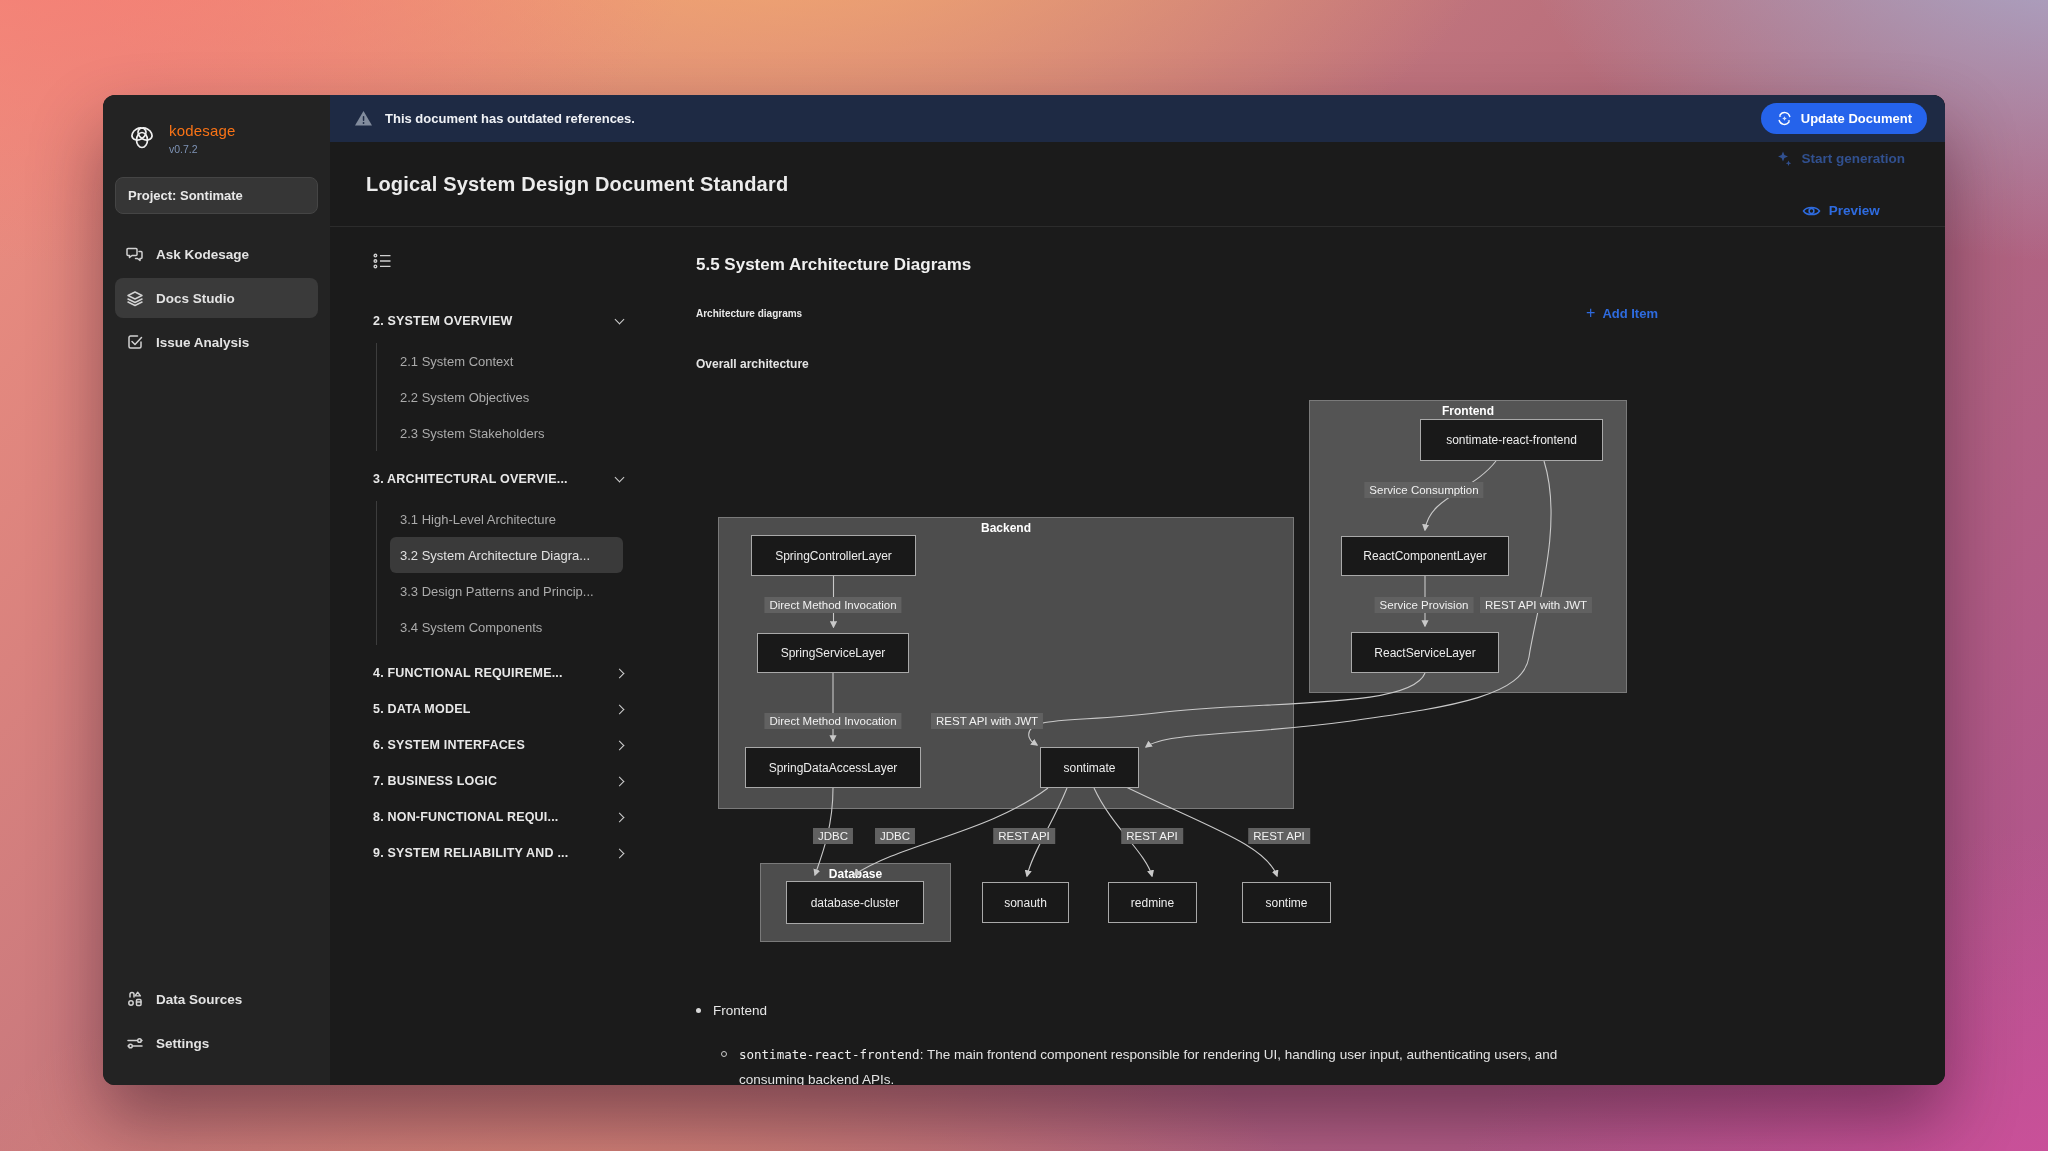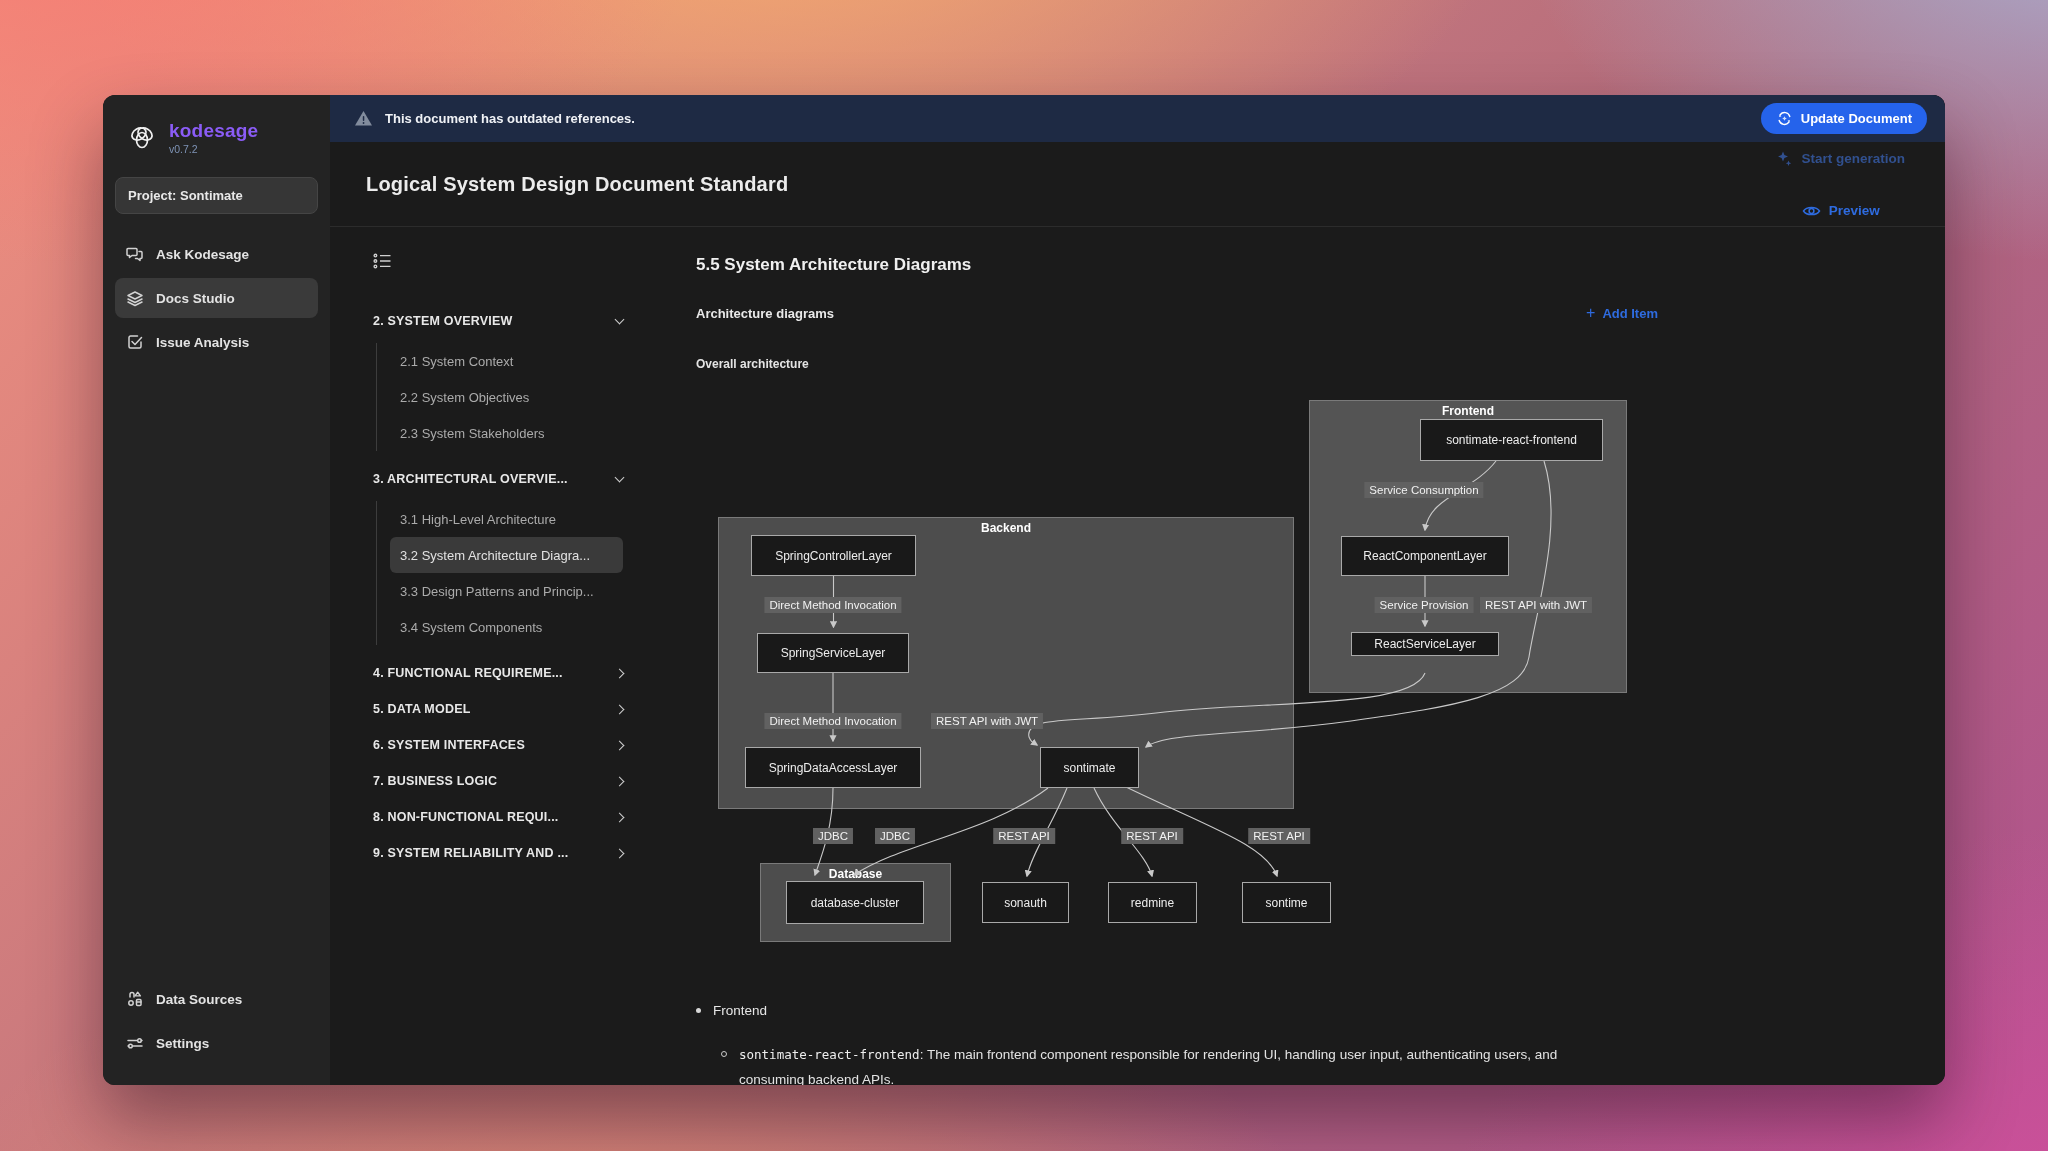--- a/index.html
+++ b/index.html
@@ -17,21 +17,21 @@
   }
   .app-window {
     position:absolute; left:103px; top:95px; width:1842px; height:990px;
     border-radius:12px; overflow:hidden; display:flex;
     background:#1b1b1b; box-shadow:0 35px 70px rgba(40,10,30,.45);
   }
   
   .sidebar { width:227px; flex:0 0 227px; background:#232323; display:flex; flex-direction:column; }
   .brand { display:flex; align-items:flex-start; gap:10px; padding:26px 0 0 22px; }
   .brand svg { flex:0 0 auto; }
-  .brand-name { color:#8b5cf6; font-size:19px; font-weight:700; letter-spacing:.2px; line-height:20px; }
+  .brand-name { color:#f97316; font-size:15px; font-weight:400; letter-spacing:.2px; line-height:20px; }
   .brand-ver { color:#7e93b5; font-size:10.5px; margin-top:2px; }
   .project-pill {
     margin:22px 12px 0 12px; background:#363636; border:1px solid #454545; border-radius:8px;
     padding:10px 12px; color:#e9e9e9; font-size:13px; font-weight:600;
   }
   .nav { margin-top:20px; display:flex; flex-direction:column; gap:4px; padding:0 12px; }
   .nav-item {
     display:flex; align-items:center; gap:12px; height:40px; padding:0 11px;
     color:#e3e3e3; font-size:13.5px; font-weight:600; border-radius:8px; cursor:pointer;
   }
@@ -75,21 +75,21 @@
   .o-children { border-left:1px solid #3d3d3d; margin:4px 0 10px 3px; padding-left:13px; }
   .o-child {
     height:36px; display:flex; align-items:center; color:#ababab; font-size:13px; cursor:pointer;
     padding:0 10px; border-radius:6px; white-space:nowrap;
   }
   .o-child.active { background:#3a3a3a; color:#e2e2e2; }
   
   .doc-body { flex:1; padding:28px 0 0 36px; overflow:hidden; position:relative; }
   .sec-title { color:#f0f0f0; font-size:17px; font-weight:700; }
   .block-row { display:flex; align-items:center; width:962px; margin-top:30px; }
-  .block-title { color:#e9e9e9; font-size:13px; font-weight:700; }
+  .block-title { color:#e9e9e9; font-size:10px; font-weight:700; }
   .add-item { margin-left:auto; display:flex; align-items:center; gap:7px; color:#2e6bdf; font-size:13px; font-weight:600; cursor:pointer; }
   .add-plus { font-size:16px; font-weight:400; line-height:1; }
   .diagram-caption { margin-top:36px; color:#e4e4e4; font-size:12px; font-weight:700; }
   
   .diagram { position:relative; width:950px; height:562px; margin-top:24px; }
   .dgroup { position:absolute; background:#4d4d4d; border:1px solid #7a7a7a; }
   .dgroup.frontend { background:#545454; }
   .dgroup-label { position:absolute; top:3px; left:0; right:0; text-align:center; color:#fff; font-size:12px; font-weight:700; }
   .dnode {
     position:absolute; background:#191919; border:1px solid #a9a9a9; display:flex; align-items:center; justify-content:center;
@@ -345,21 +345,21 @@
               <path d="M428,391 C512,432 570,450 581,481" marker-end="url(#arr)"></path>
               <path d="M800,66 C777,96 733,102 729,135" marker-end="url(#arr)"></path>
               <path d="M729,181 L729,231" marker-end="url(#arr)"></path>
               <path d="M729,278 C715,315 560,305 460,318 C380,328 328,320 333,342 C336,349 338,348 341,350" marker-end="url(#arr)"></path>
               <path d="M848,66 C868,130 840,215 833,262 C827,300 762,311 655,326 C545,341 470,337 450,352" marker-end="url(#arr)"></path>
             </g>
           </svg>
 
           <div class="dnode" style="left:724px; top:24px; width:183px; height:42px;">sontimate-react-frontend</div>
           <div class="dnode" style="left:645px; top:141px; width:168px; height:40px;">ReactComponentLayer</div>
-          <div class="dnode" style="left:655px; top:237px; width:148px; height:24px;">ReactServiceLayer</div>
+          <div class="dnode" style="left:655px; top:237px; width:148px; height:41px;">ReactServiceLayer</div>
           <div class="dnode" style="left:55px; top:140px; width:165px; height:41px;">SpringControllerLayer</div>
           <div class="dnode" style="left:61px; top:238px; width:152px; height:40px;">SpringServiceLayer</div>
           <div class="dnode" style="left:49px; top:352px; width:176px; height:41px;">SpringDataAccessLayer</div>
           <div class="dnode" style="left:344px; top:352px; width:99px; height:41px;">sontimate</div>
           <div class="dnode" style="left:90px; top:486px; width:138px; height:43px;">database-cluster</div>
           <div class="dnode" style="left:286px; top:487px; width:87px; height:41px;">sonauth</div>
           <div class="dnode" style="left:412px; top:487px; width:89px; height:41px;">redmine</div>
           <div class="dnode" style="left:538px; top:487px; width:89px; height:41px;margin-left:8px;">sontime</div>
 
           <div class="dedge-label" style="left:728px; top:95px;">Service Consumption</div>

